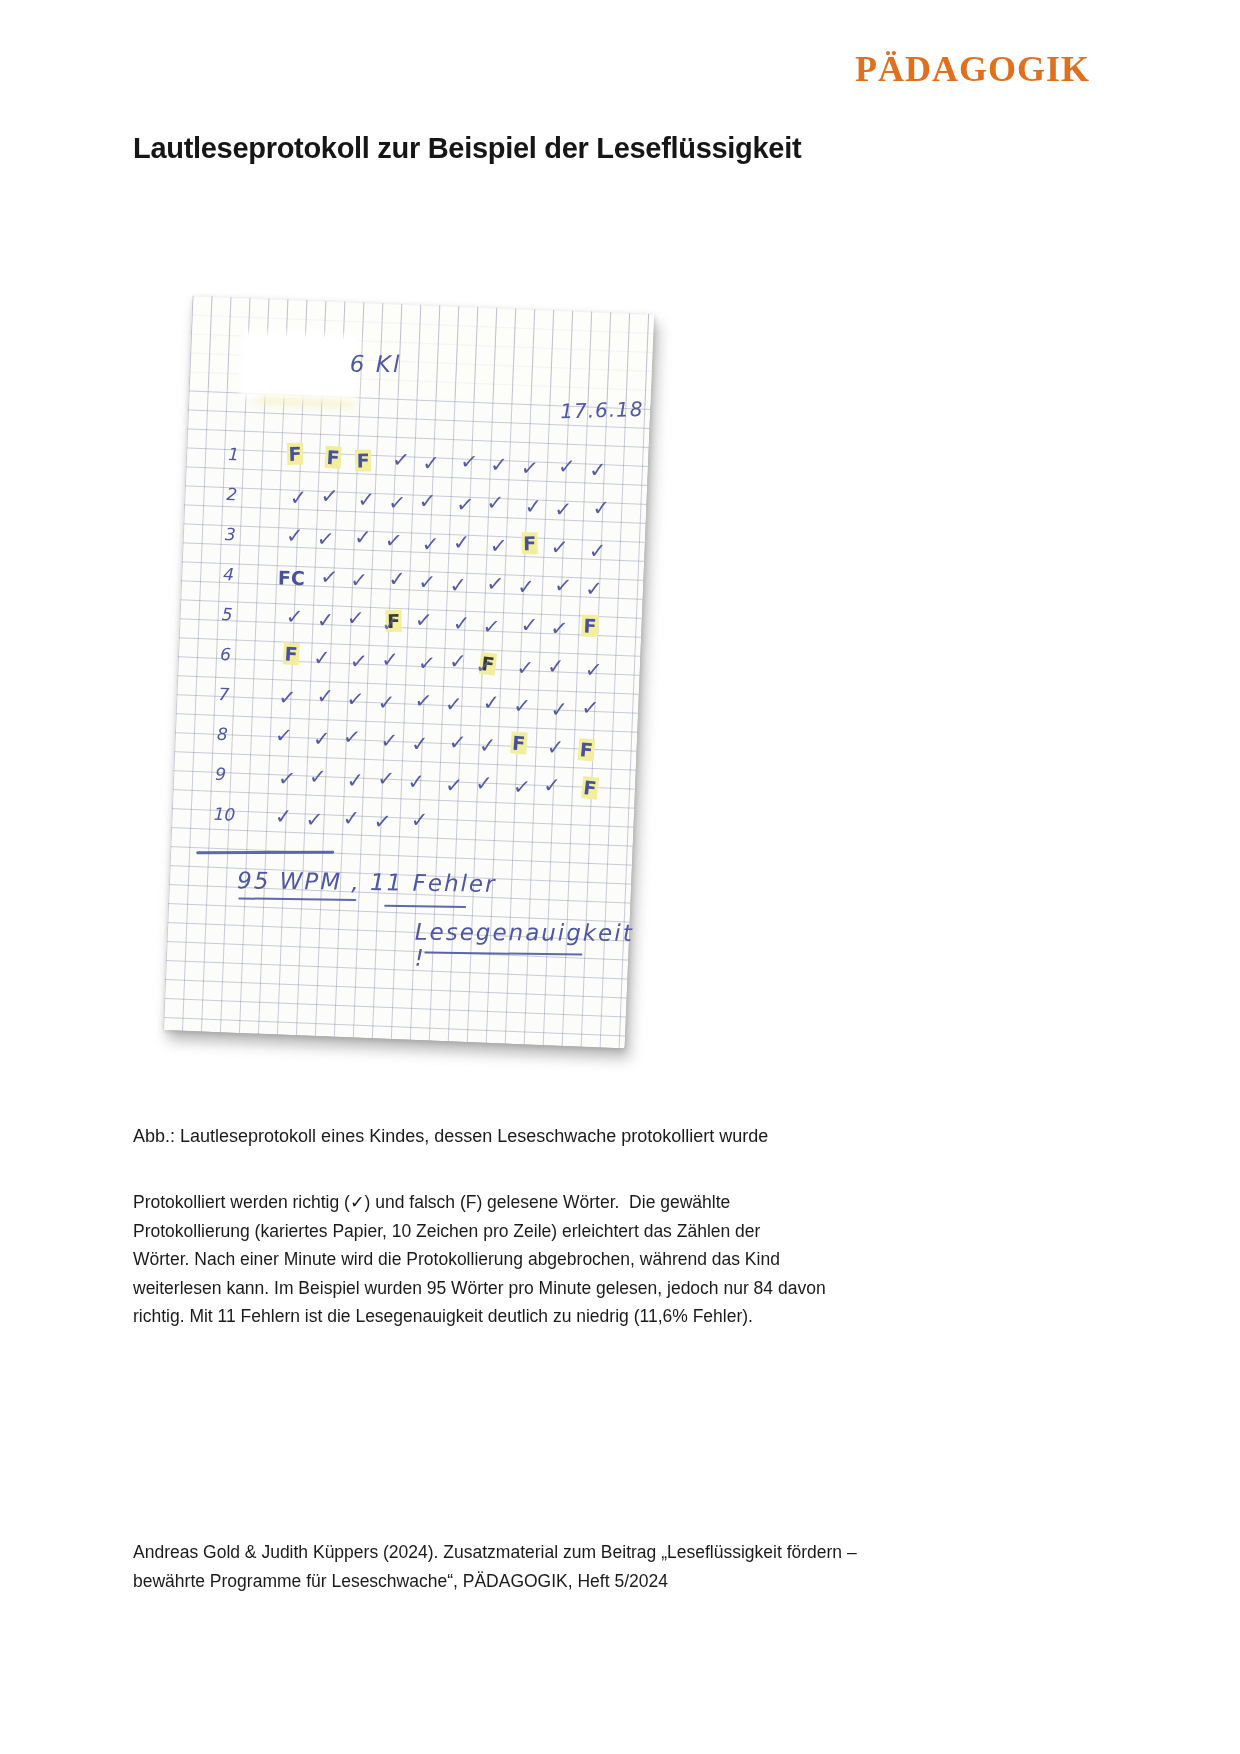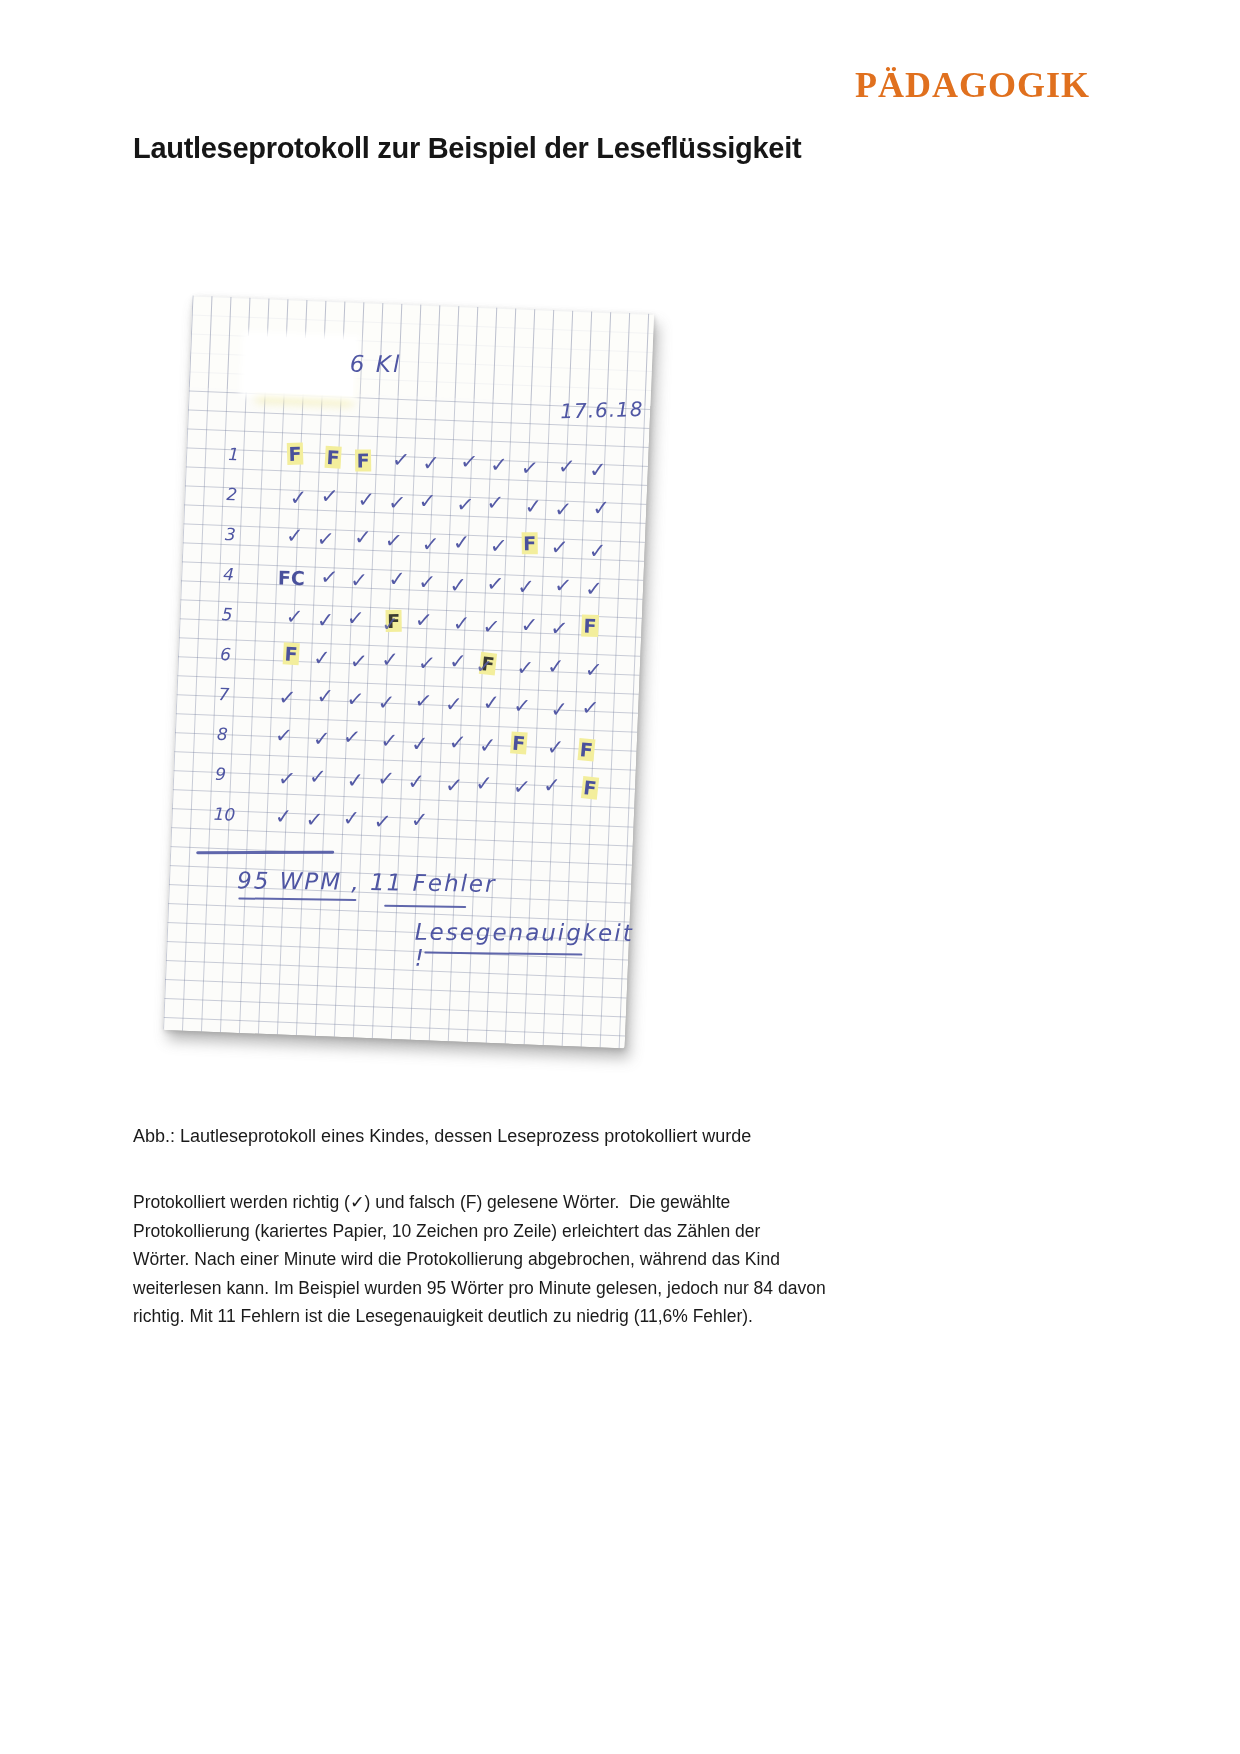--- a/index.html
+++ b/index.html
@@ -6,21 +6,21 @@
   #page{
     position:relative;
     width:1240px;height:1754px;
     background:#ffffff;
     font-family:"Liberation Sans", sans-serif;
     color:#1a1a1a;
     overflow:hidden;
   }
   
   .logo{
-    position:absolute; top:64px; right:150px;
+    position:absolute; top:48px; right:150px;
     font-family:"Liberation Serif", serif;
     font-weight:700; font-size:36px; letter-spacing:1px;
     color:#e0701e;
   }
   .title{
     position:absolute; top:132px; left:133px; width:980px;
     font-size:29px; font-weight:700; letter-spacing:-0.3px;
     color:#161616;
   }
   
@@ -216,22 +216,24 @@
 
       <div class="ink-line" style="top:552px; left:26px; width:138px; transform:rotate(-2.5deg);"></div>
       <div class="hand summary-1">95 WPM , 11 Fehler</div>
       <div class="ink-line" style="top:598px; left:70px; width:118px; height:2px; transform:rotate(-1.5deg);"></div>
       <div class="ink-line" style="top:600px; left:216px; width:82px; height:2px; transform:rotate(-1.5deg);"></div>
       <div class="hand summary-2">Lesegenauigkeit !</div>
       <div class="ink-line" style="top:644px; left:258px; width:158px; height:2px; transform:rotate(-1.5deg);"></div>
     </div>
   </div>
 
-  <div class="caption">Abb.: Lautleseprotokoll eines Kindes, dessen Leseprozess protokolliert wurde</div>
+  <div class="caption">Abb.: Lautleseprotokoll eines Kindes, dessen Leseschwache protokolliert wurde</div>
 
   <div class="bodytext">Protokolliert werden richtig (✓) und falsch (F) gelesene Wörter.  Die gewählte
 Protokollierung (kariertes Papier, 10 Zeichen pro Zeile) erleichtert das Zählen der
 Wörter. Nach einer Minute wird die Protokollierung abgebrochen, während das Kind
 weiterlesen kann. Im Beispiel wurden 95 Wörter pro Minute gelesen, jedoch nur 84 davon
 richtig. Mit 11 Fehlern ist die Lesegenauigkeit deutlich zu niedrig (11,6% Fehler).</div>
 
+  <div class="footer">Andreas Gold &amp; Judith Küppers (2024). Zusatzmaterial zum Beitrag „Leseflüssigkeit fördern –
+bewährte Programme für Leseschwache“, PÄDAGOGIK, Heft 5/2024</div>
 
 </div>
 
 </body></html>

